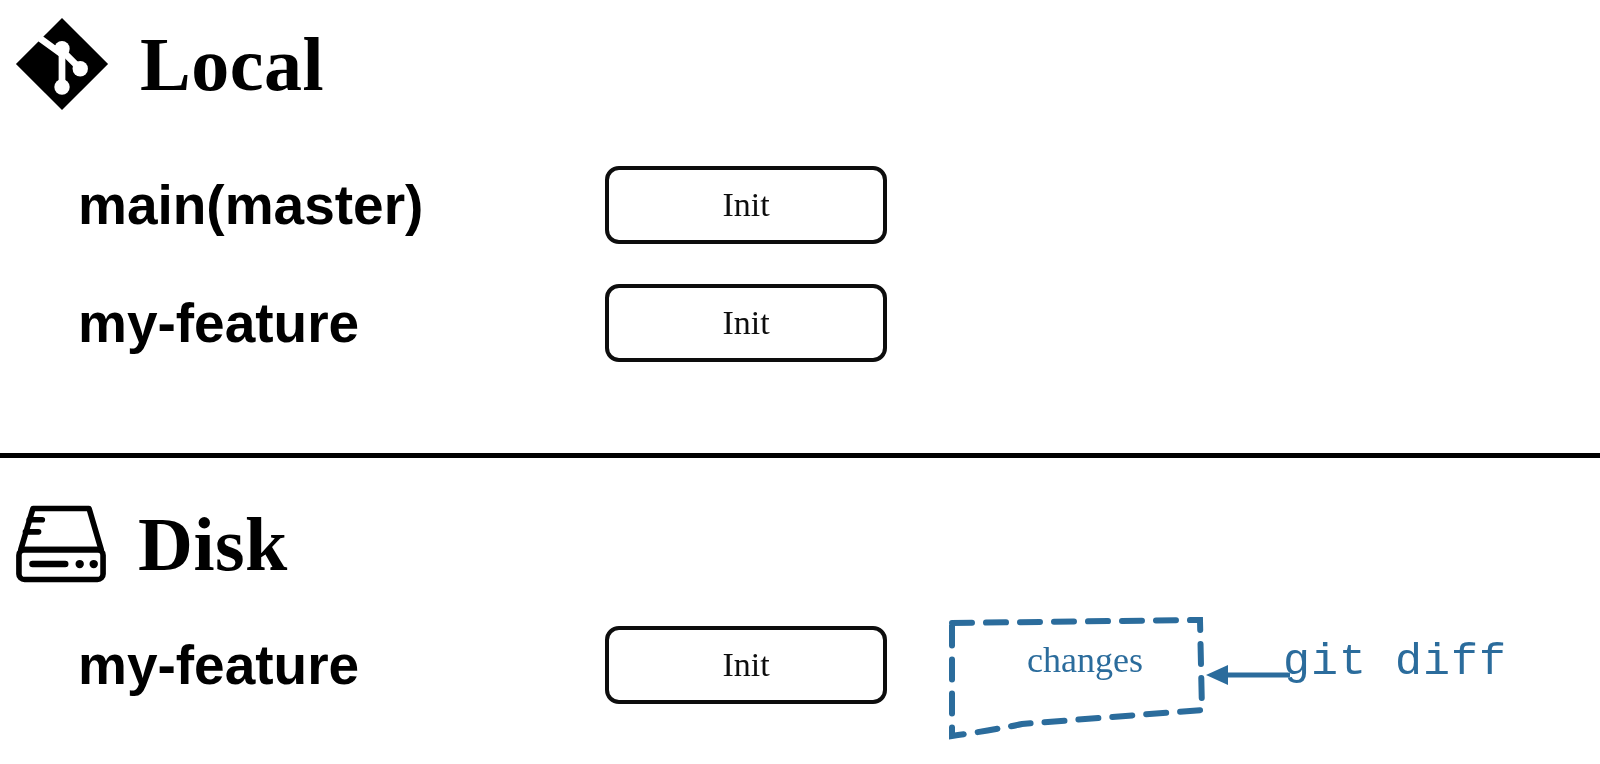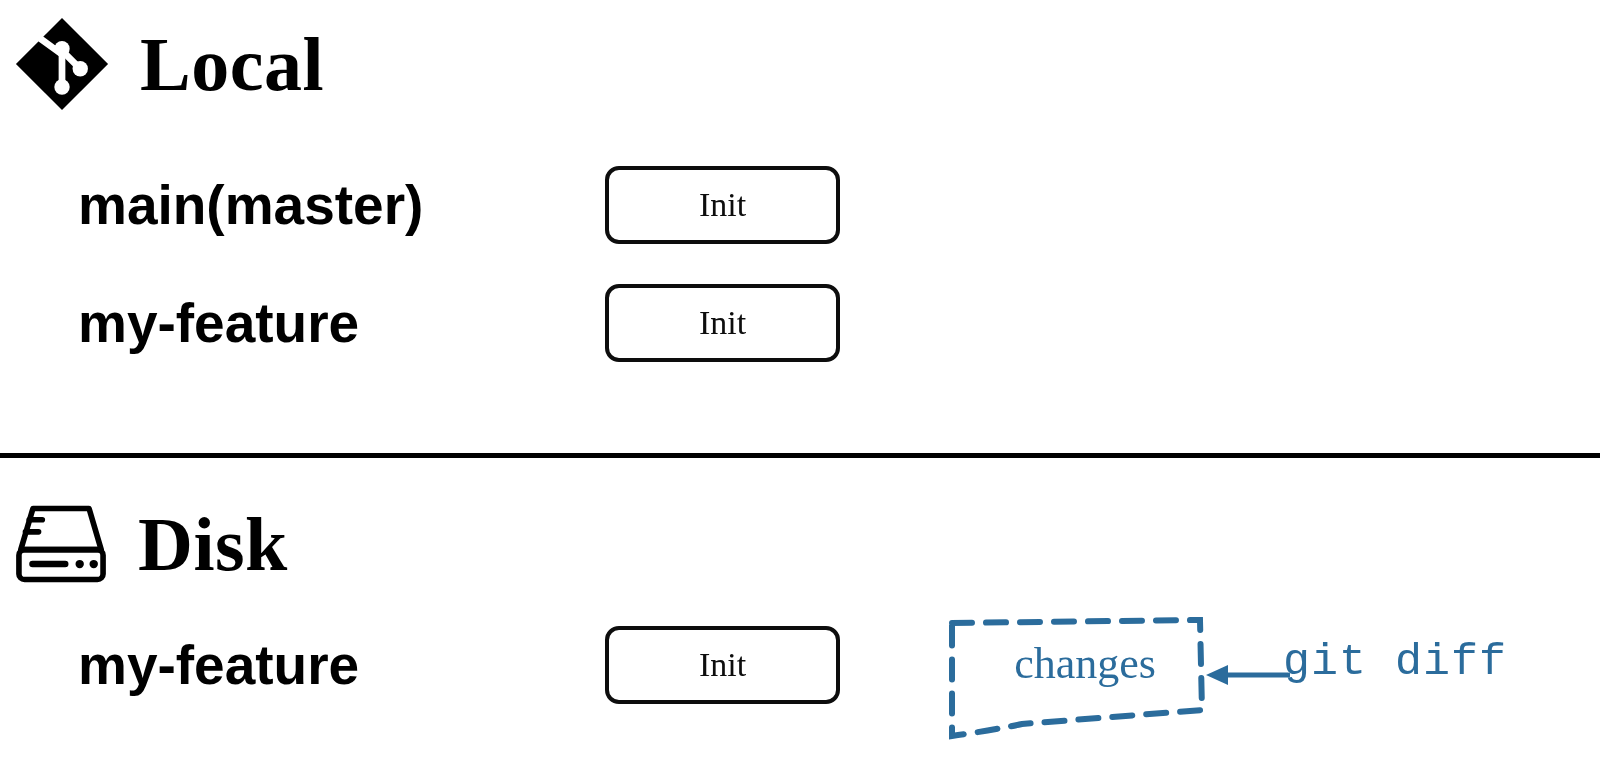--- a/index.html
+++ b/index.html
@@ -78,21 +78,21 @@
     white-space: nowrap;
     color: #000000;
   }
 
   
   .commit-button {
     position: absolute;
     left: 605px;
     top: 50%;
     transform: translateY(-50%);
-    width: 235px;
+    width: 282px;
     height: 78px;
     box-sizing: border-box;
     border: 4px solid #0d0d0d;
     border-radius: 14px;
     background: #ffffff;
     display: flex;
     align-items: center;
     justify-content: center;
     font-family: "Liberation Serif", "DejaVu Serif", serif;
     font-size: 34px;
@@ -128,21 +128,21 @@
     height: 150px;
     overflow: visible;
   }
   #changes-label {
     position: absolute;
     left: 45px;
     top: 42px;
     width: 220px;
     text-align: center;
     font-family: "Liberation Serif", "DejaVu Serif", serif;
-    font-size: 44px;
+    font-size: 36px;
     font-weight: 400;
     color: #2b6c9c;
     line-height: 1;
     white-space: nowrap;
   }
 
   
   #annotation-arrow {
     position: absolute;
     left: 1200px;

